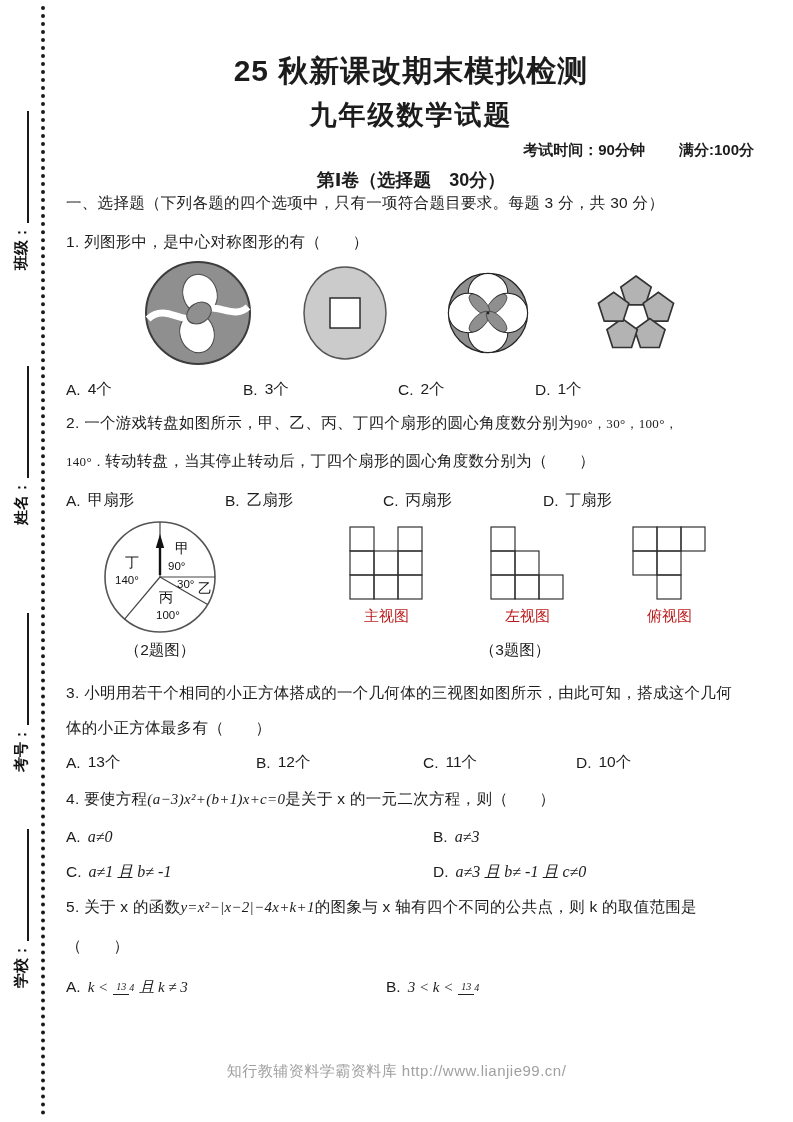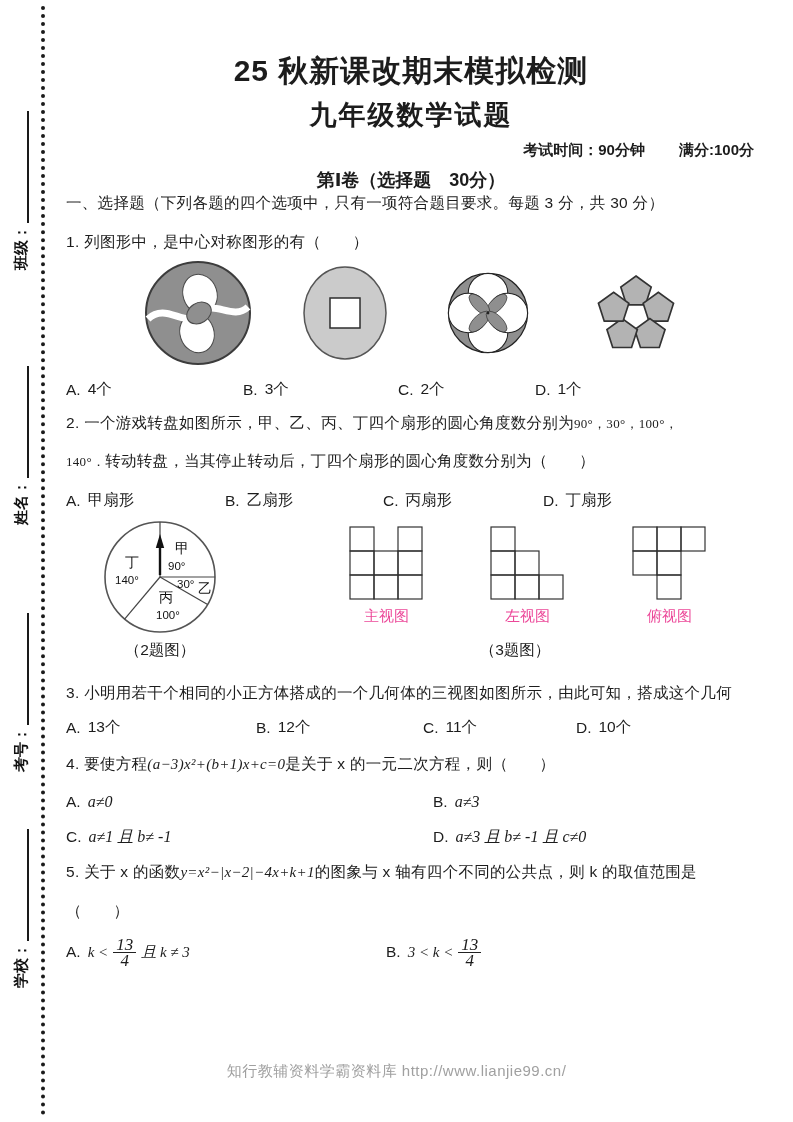--- a/index.html
+++ b/index.html
@@ -32,25 +32,25 @@
   .intro{}
   .stem{margin-top:17px;}
   .math{font-family:"Liberation Serif","DejaVu Serif",serif;font-style:italic;font-size:15px;}
   .mathn{font-family:"Liberation Serif","DejaVu Serif",serif;font-size:13px;}
   .opt-row{display:flex;align-items:center;font-size:15.5px;}
   .opt{display:flex;align-items:center;}
   .opt .lbl{margin-right:7px;}
   .fig-row1{margin-top:4px;height:112px;display:flex;align-items:center;}
   .fig-row2{margin-top:4px;height:125px;display:flex;align-items:flex-start;}
   .view-group{display:flex;flex-direction:column;align-items:center;margin-top:11px;}
-  .view-cap{margin-top:6px;font-size:15px;color:#ec4899;}
+  .view-cap{margin-top:6px;font-size:15px;color:#b91c1c;}
   .cap-row{position:relative;height:24px;margin-top:0px;font-size:15.5px;}
   .cap-row span{position:absolute;transform:translateX(-50%);white-space:nowrap;}
-  .frac{display:inline-flex;flex-direction:column;align-items:center;vertical-align:middle;
-    font-family:"Liberation Serif","DejaVu Serif",serif;font-style:italic;font-size:17px;
+  .frac{display:inline-flex;flex-direction:row;align-items:center;vertical-align:middle;
+    font-family:"Liberation Serif","DejaVu Serif",serif;font-style:italic;font-size:10px;
     line-height:15px;margin:0 5px;text-align:center;}
   .frac .num{border-bottom:1.2px solid #222;padding:0 3px;}
   .footer{position:absolute;left:0;right:0;top:1062px;text-align:center;
     font-size:15px;color:#a0a0a0;letter-spacing:0.5px;}
   svg text{font-family:"Liberation Sans","DejaVu Sans",sans-serif;}
 </style>
 </head>
 <body>
 
 <div class="seal-dots"></div>
@@ -224,20 +224,21 @@
       <div class="view-cap">俯视图</div>
     </div>
   </div>
 
   <div class="cap-row">
     <span style="left:94px;">（2题图）</span>
     <span style="left:449px;">（3题图）</span>
   </div>
 
   <div class="line" style="margin-top:18px;">3. 小明用若干个相同的小正方体搭成的一个几何体的三视图如图所示，由此可知，搭成这个几何</div>
+  <div class="line" style="margin-top:13px;">体的小正方体最多有（　　）</div>
   <div class="opt-row" style="margin-top:13px;">
     <div class="opt" style="width:190px;">
         <span class="lbl">A.</span>
         <span>13个</span>
       </div>
     <div class="opt" style="width:167px;">
         <span class="lbl">B.</span>
         <span>12个</span>
       </div>
     <div class="opt" style="width:153px;">

